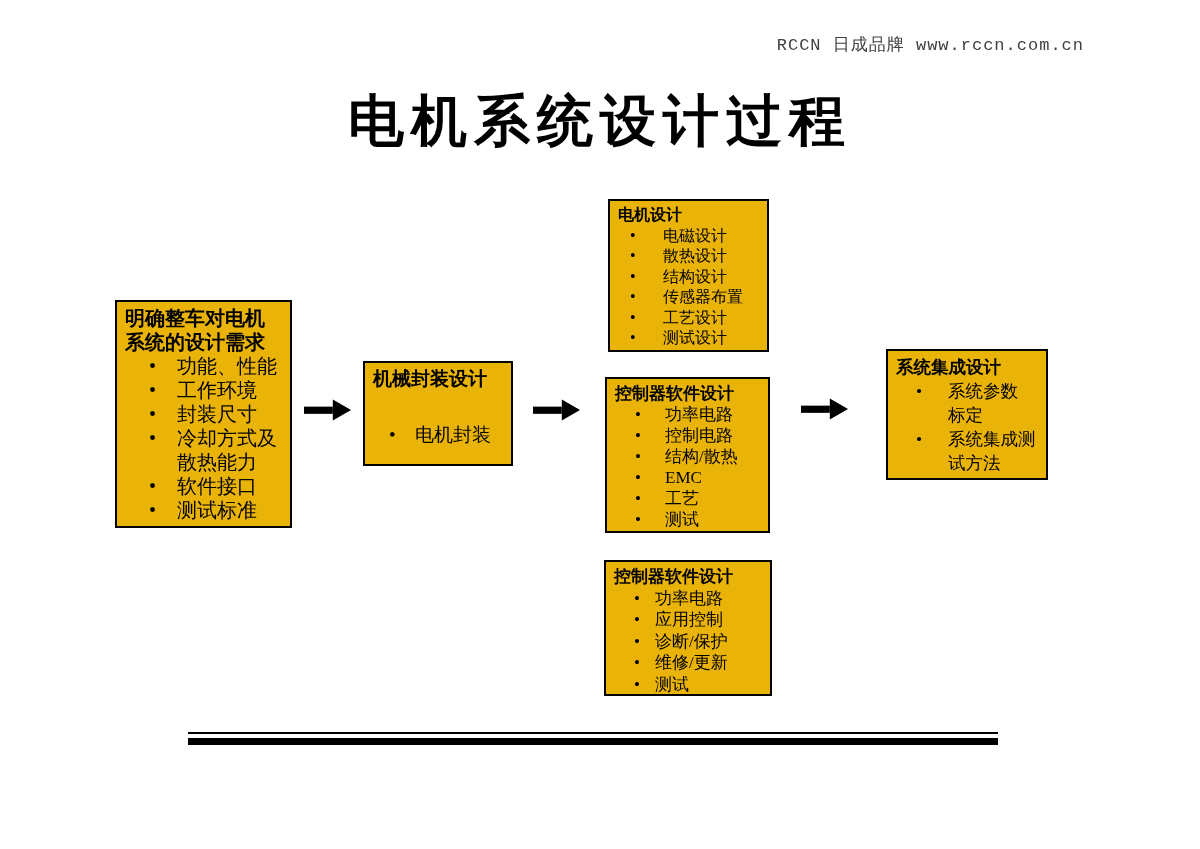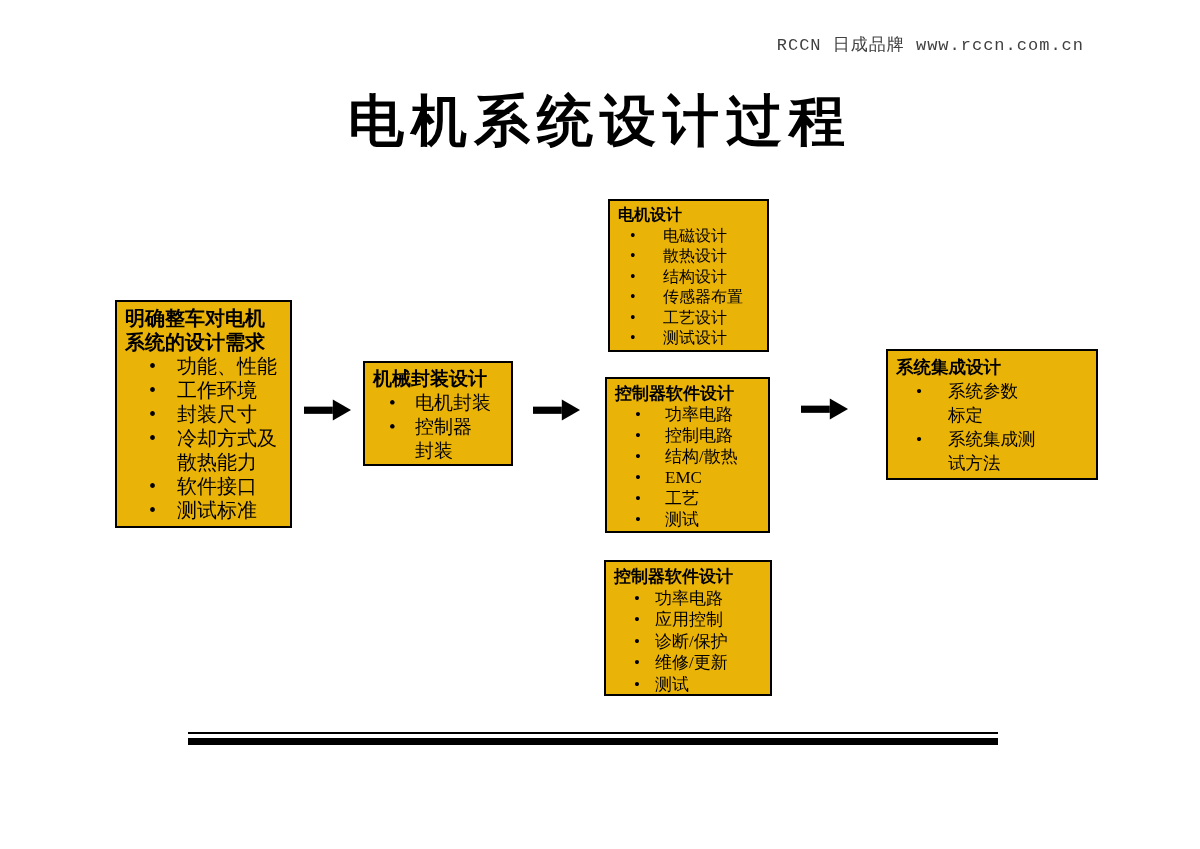--- a/index.html
+++ b/index.html
@@ -50,21 +50,21 @@
   .bullet { flex: 0 0 auto; text-align: left; }
   .bullet::before { content: "•"; }
   .item-text { white-space: pre-line; }
 
   
   .b1 { font-size: 20px; line-height: 24px; }
   .b1 .item { margin-left: 24px; }
   .b1 .bullet { width: 28px; }
 
   .b2 { font-size: 19px; line-height: 24px; }
-  .b2 .item { margin-left: 16px; }
+  .b2 .item { margin-left: 16px; margin-top: 32px; }
   .b2 .bullet { width: 26px; }
 
   .b3 { font-size: 16px; line-height: 20.5px; }
   .b3 .item { margin-left: 12px; }
   .b3 .bullet { width: 33px; }
 
   .b4 { font-size: 17px; line-height: 21px; }
   .b4 .item { margin-left: 20px; }
   .b4 .bullet { width: 30px; }
 
@@ -230,21 +230,21 @@
       </div>
   </div>
 
   <div class="arrow" style="left:801px; top:396px;">
     <svg viewBox="0 0 50 26" xmlns="http://www.w3.org/2000/svg">
         <rect x="0" y="9.5" width="30" height="7.5" fill="#000"></rect>
         <polygon points="30,2 49,13 30,24" fill="#000"></polygon>
       </svg>
   </div>
 
-  <div class="box b6" style="left:886px; top:349px; width:212px; height:131px;">
+  <div class="box b6" style="left:886px; top:349px; width:162px; height:131px;">
     <div class="box-title">系统集成设计</div>
     <div class="item">
         <span class="bullet"></span>
         <span class="item-text">系统参数
 标定</span>
       </div>
     <div class="item">
         <span class="bullet"></span>
         <span class="item-text">系统集成测
 试方法</span>

